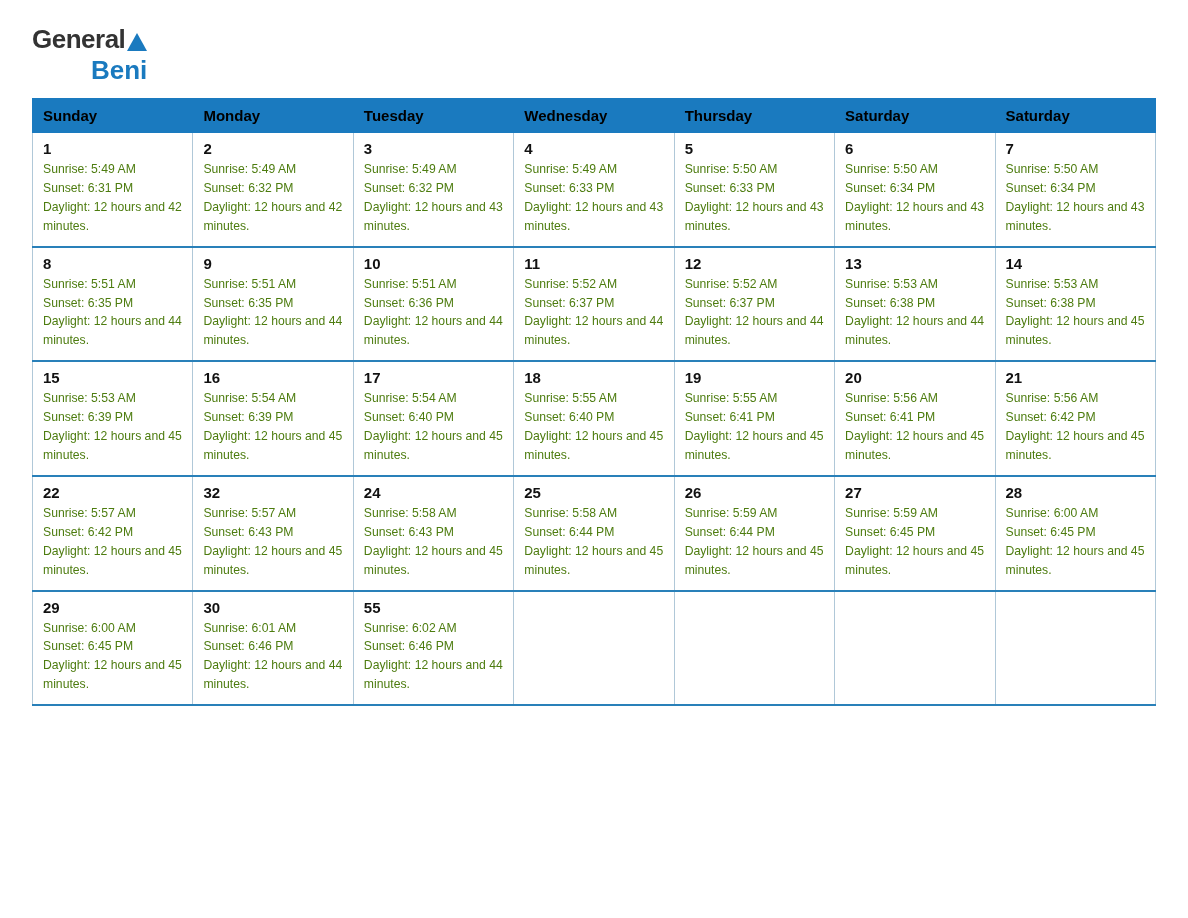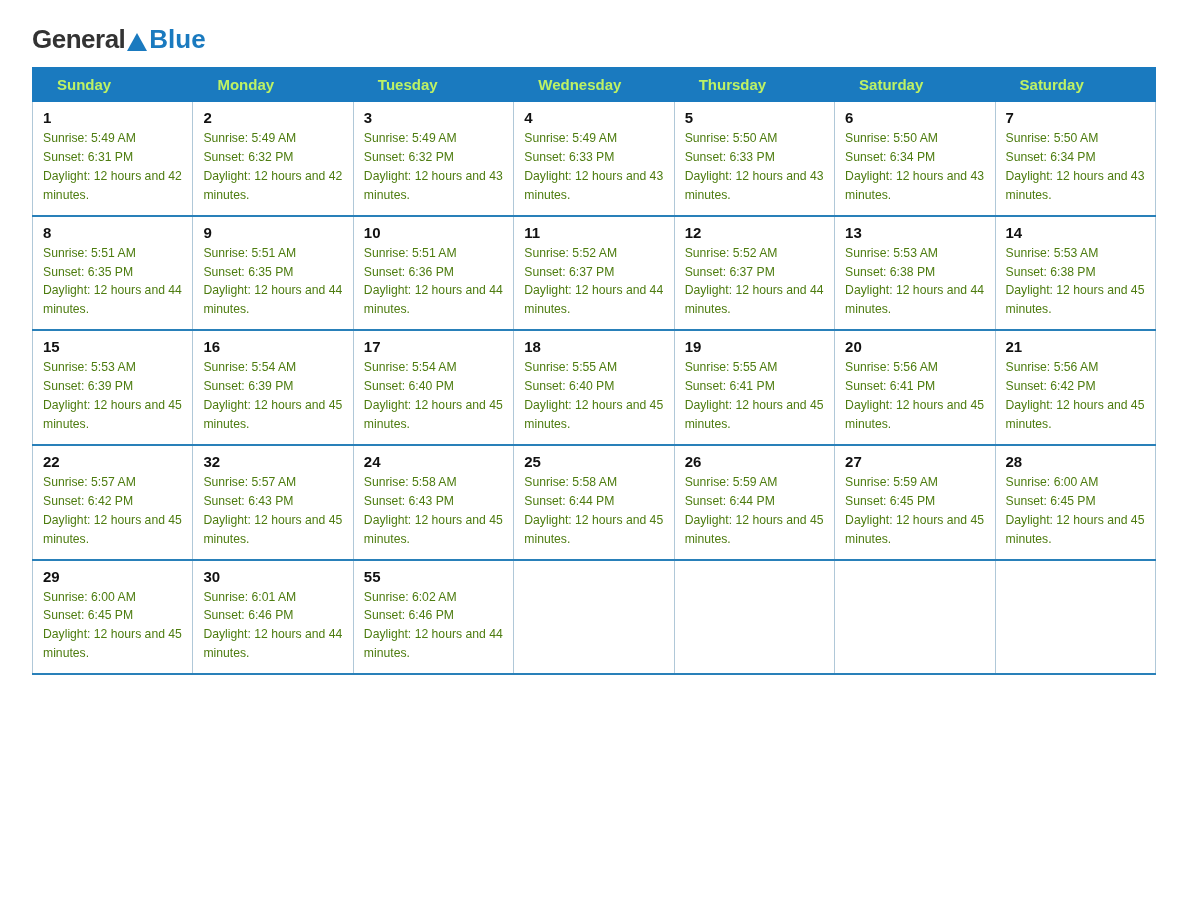--- a/index.html
+++ b/index.html
@@ -12,21 +12,21 @@
       min-height: 918px;
     }
     .header {
       display: flex;
       align-items: flex-start;
       justify-content: space-between;
       margin-bottom: 12px;
     }
     .logo {
       display: flex;
-      flex-direction: row;
+      flex-direction: column;
       align-items: flex-end;
     }
     .logo-top {
       display: flex;
       align-items: center;
     }
     .logo-general {
       font-size: 26px;
       font-weight: bold;
       color: #333;
@@ -61,24 +61,24 @@
       color: #444;
       margin-top: 4px;
     }
     table {
       width: 100%;
       border-collapse: collapse;
       margin-top: 8px;
     }
     thead tr th {
       background: #1a7abf;
-      color: #bef264;
+      color: #000000;
       font-size: 15px;
       font-weight: bold;
-      padding: 8px 24px;
+      padding: 8px 10px;
       text-align: left;
       border: 1px solid #1a7abf;
       margin-top: 39px;
     }
     tbody tr td {
       vertical-align: top;
       padding: 7px 10px 10px 10px;
       font-size: 12.5px;
       color: #222;
       border: 1px solid #b0c8d8;
@@ -106,21 +106,21 @@
   </style>
 </head>
 <body>
 
 <div class="header">
   <div class="logo">
     <div class="logo-top">
       <span class="logo-general">General</span>
       <span class="logo-triangle"></span>
     </div>
-    <span class="logo-blue">Blue</span>
+    <span class="logo-blue">Beni</span>
   </div>
   <div class="title-block">
   </div>
 </div>
 
 <table>
   <thead>
     <tr>
     <th>Sunday</th>
         <th>Monday</th>

